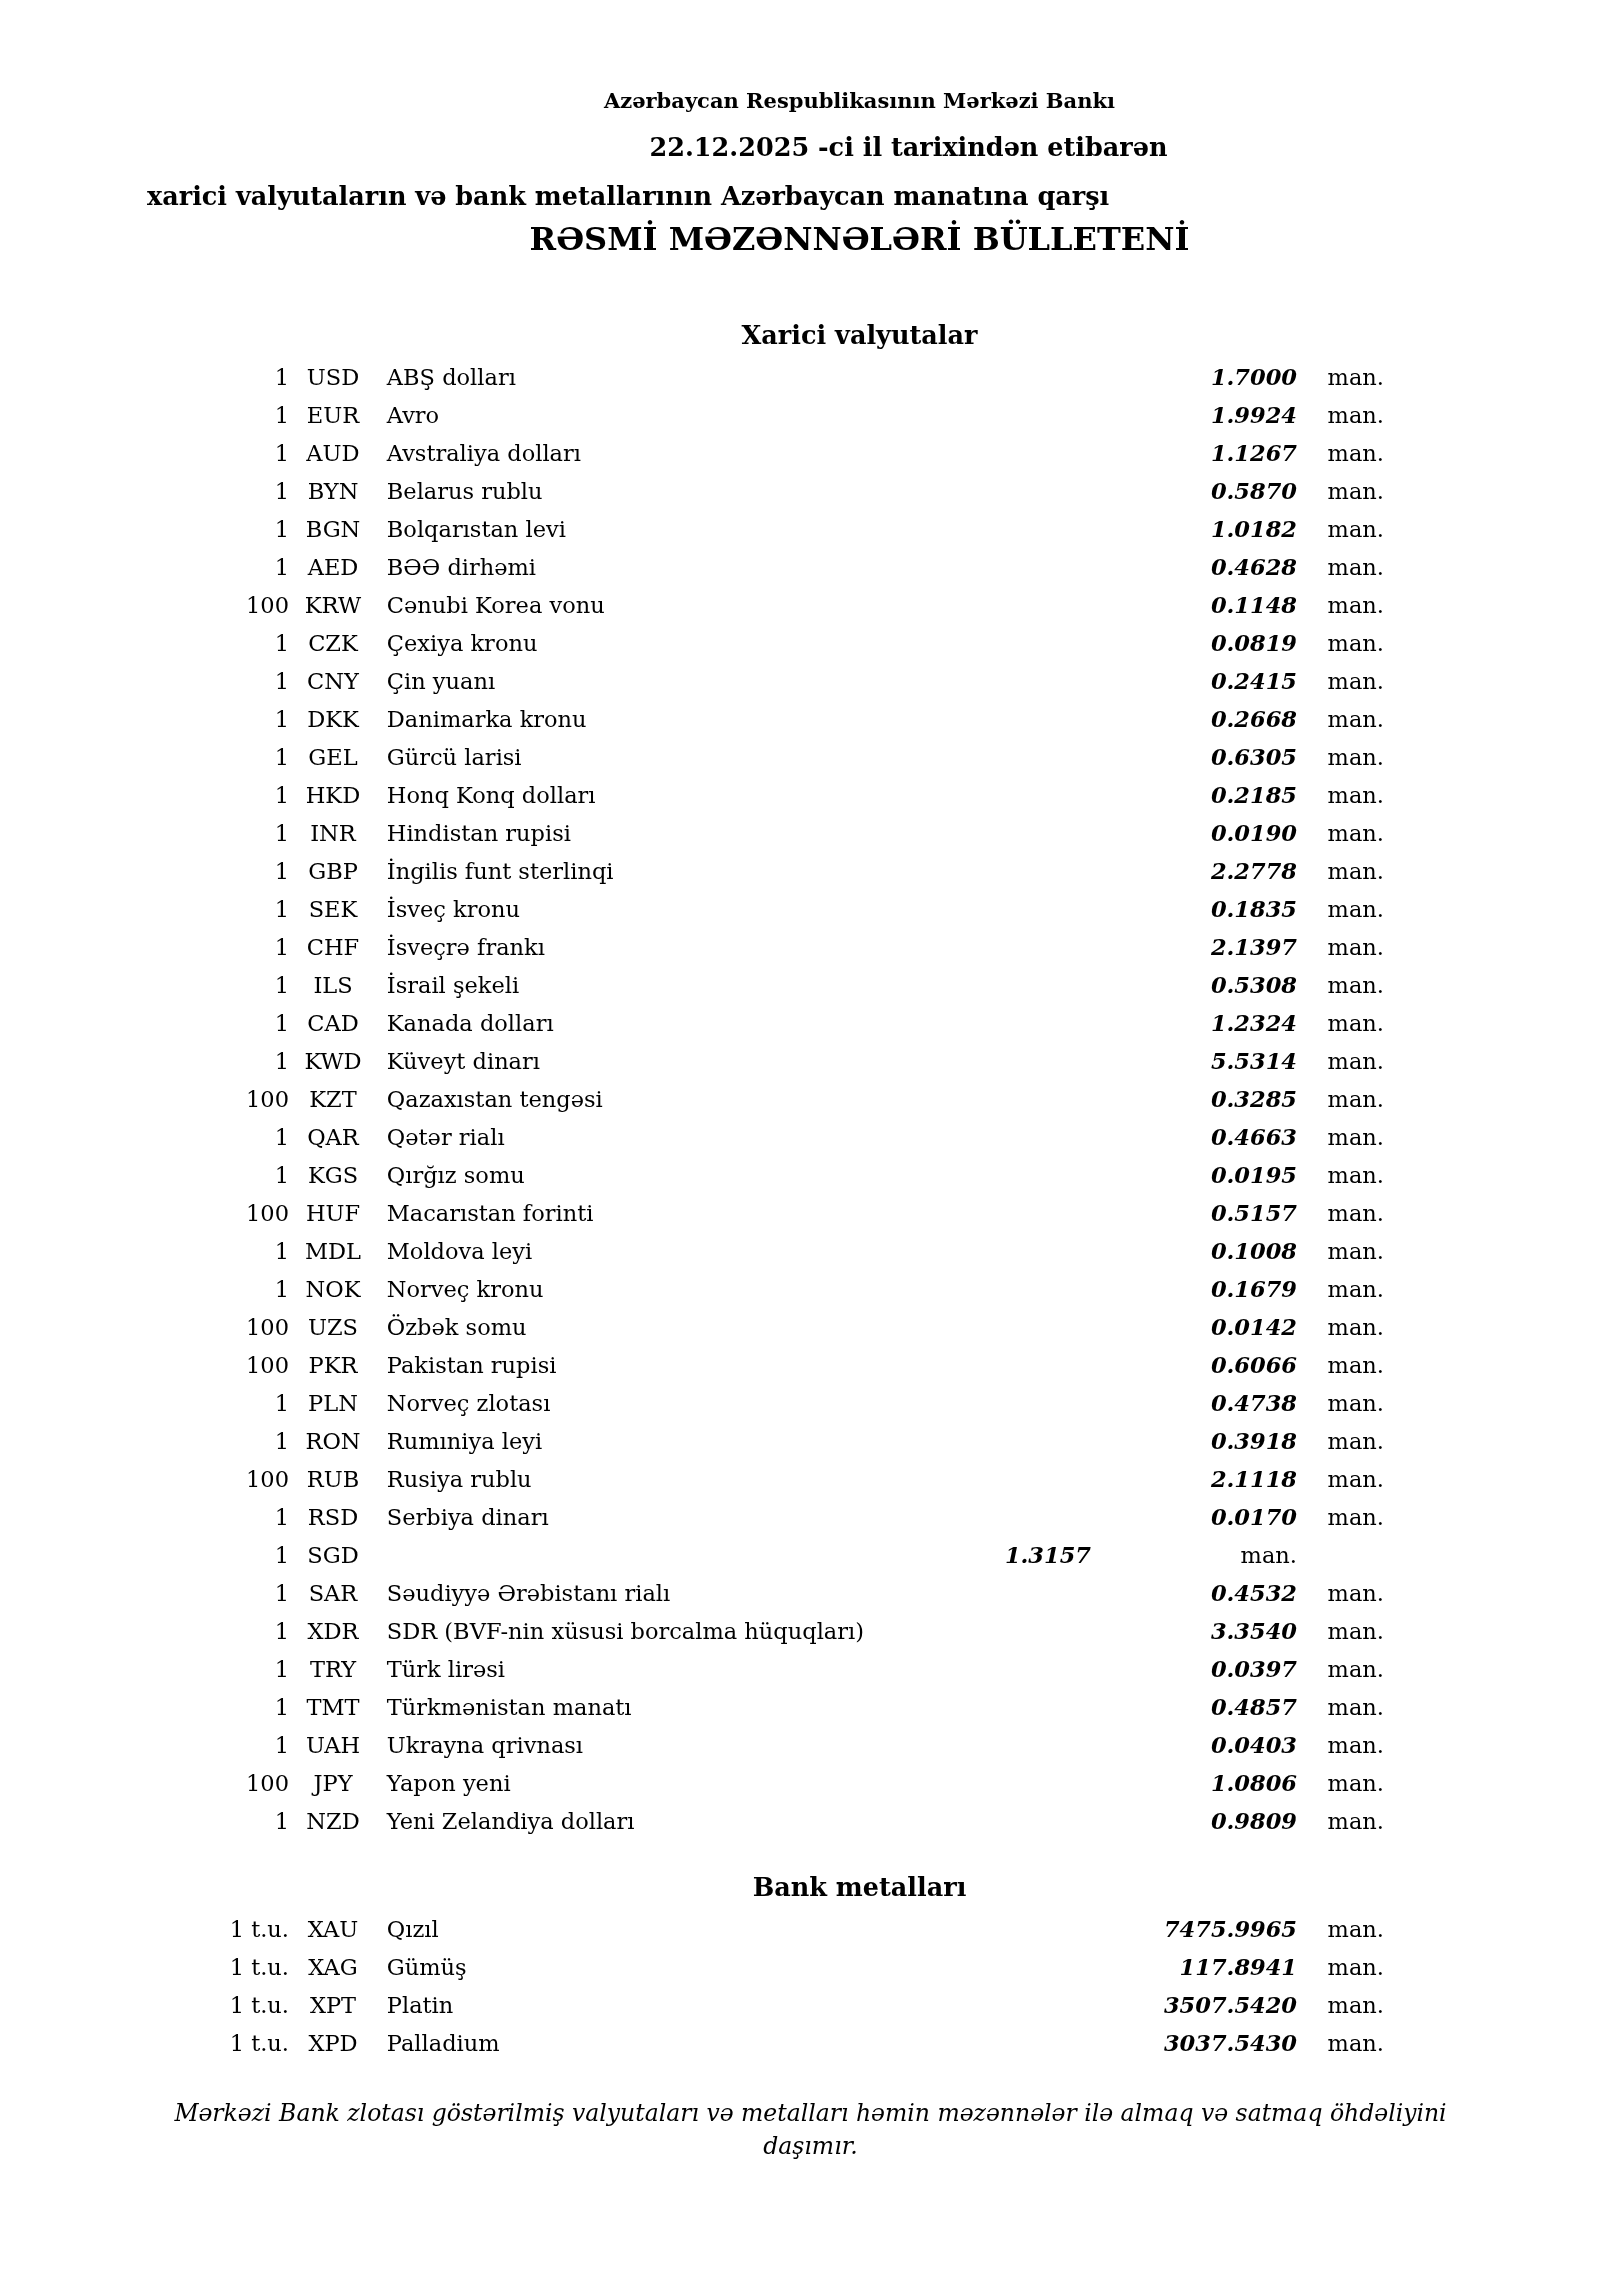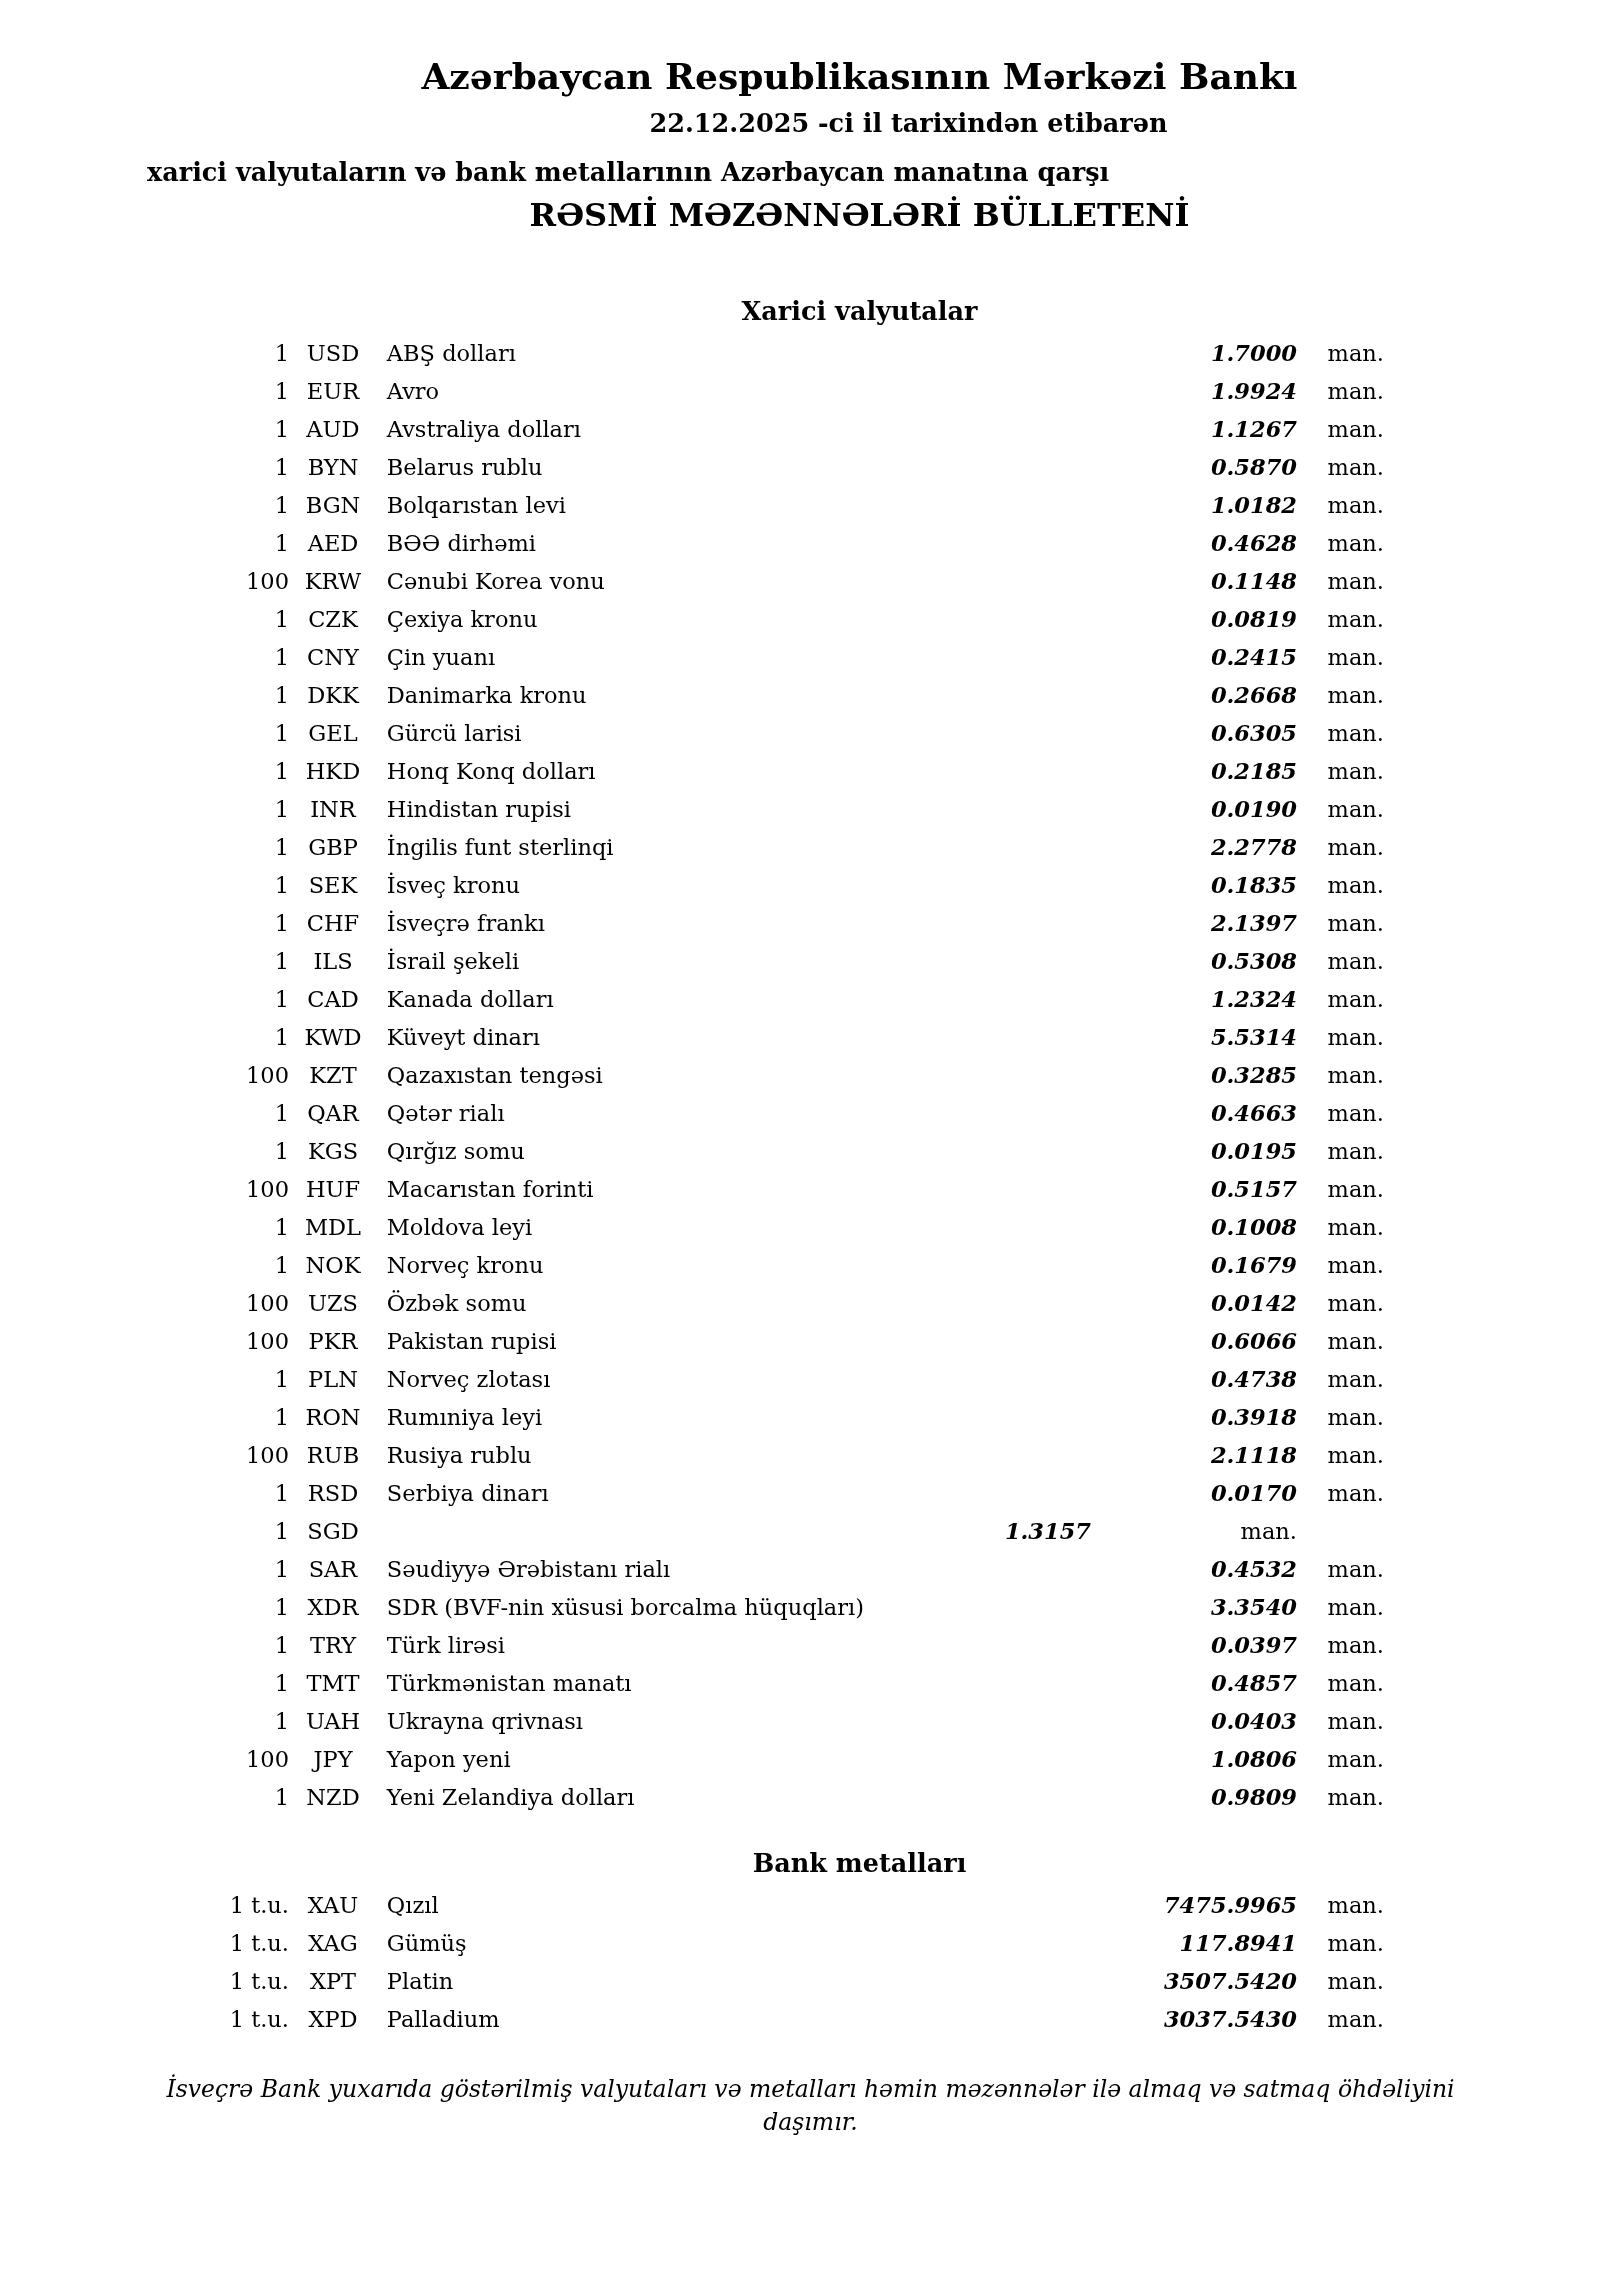--- a/index.html
+++ b/index.html
@@ -12,23 +12,23 @@
     background: #ffffff;
     color: #000000;
     font-family: "DejaVu Serif", "Liberation Serif", serif;
     overflow: hidden;
   }
   .content {
     margin-left: 147px;
     margin-right: 49px; 
   }
   .bank-title {
-    margin-top: 54px;
+    margin-top: 78px;
     line-height: 45px;
-    font-size: 36px;
+    font-size: 21px;
     font-weight: bold;
     text-align: center;
   }
   .date-line {
     line-height: 49px;
     font-size: 25.5px;
     font-weight: bold;
     text-align: center;
     margin-left: 98px; 
   }
@@ -461,16 +461,16 @@
 
       <div class="rate-row">
         <div class="cell-qty">1 t.u.</div>
         <div class="cell-code">XPD</div>
         <div class="cell-name">Palladium</div>
         <div class="cell-rate">3037.5430</div>
         <div class="cell-unit">man.</div>
       </div>
     </div>
 
-  <div class="footer-note">İsveçrə Bank yuxarıda göstərilmiş valyutaları və metalları həmin məzənnələr ilə almaq və satmaq öhdəliyini daşımır.</div>
+  <div class="footer-note">Mərkəzi Bank zlotası göstərilmiş valyutaları və metalları həmin məzənnələr ilə almaq və satmaq öhdəliyini daşımır.</div>
 
 </div>
 
 
 </body></html>

